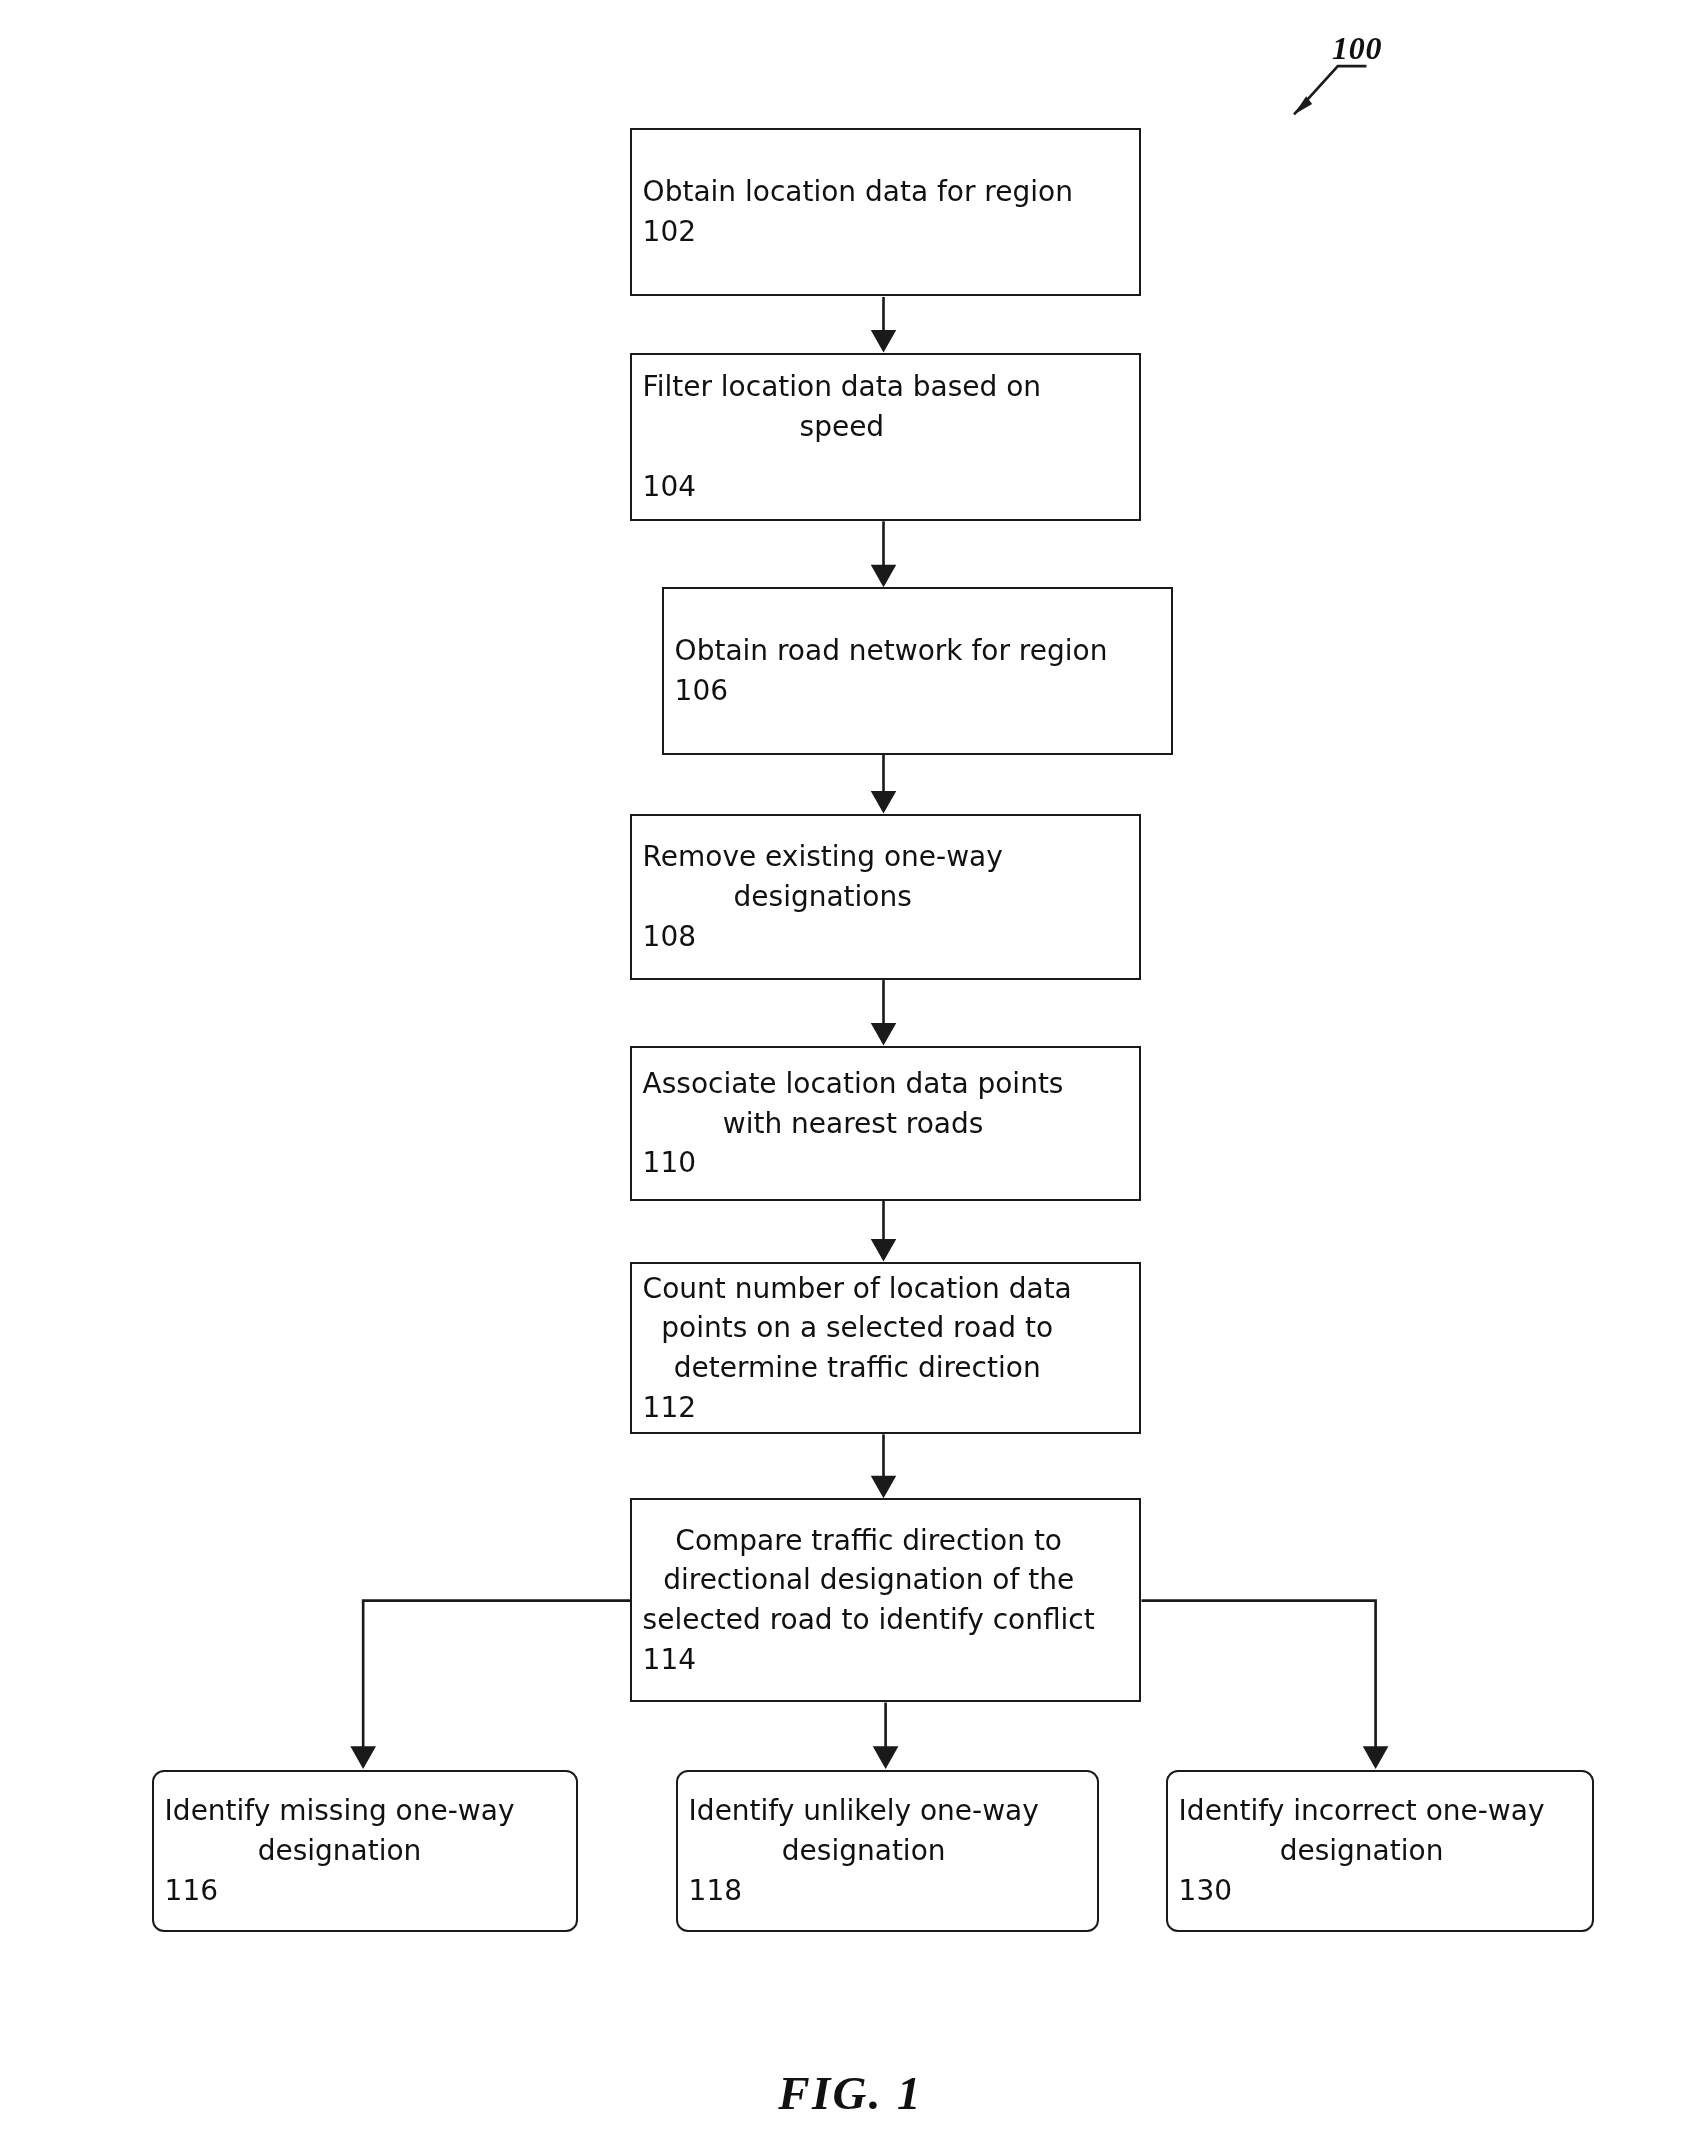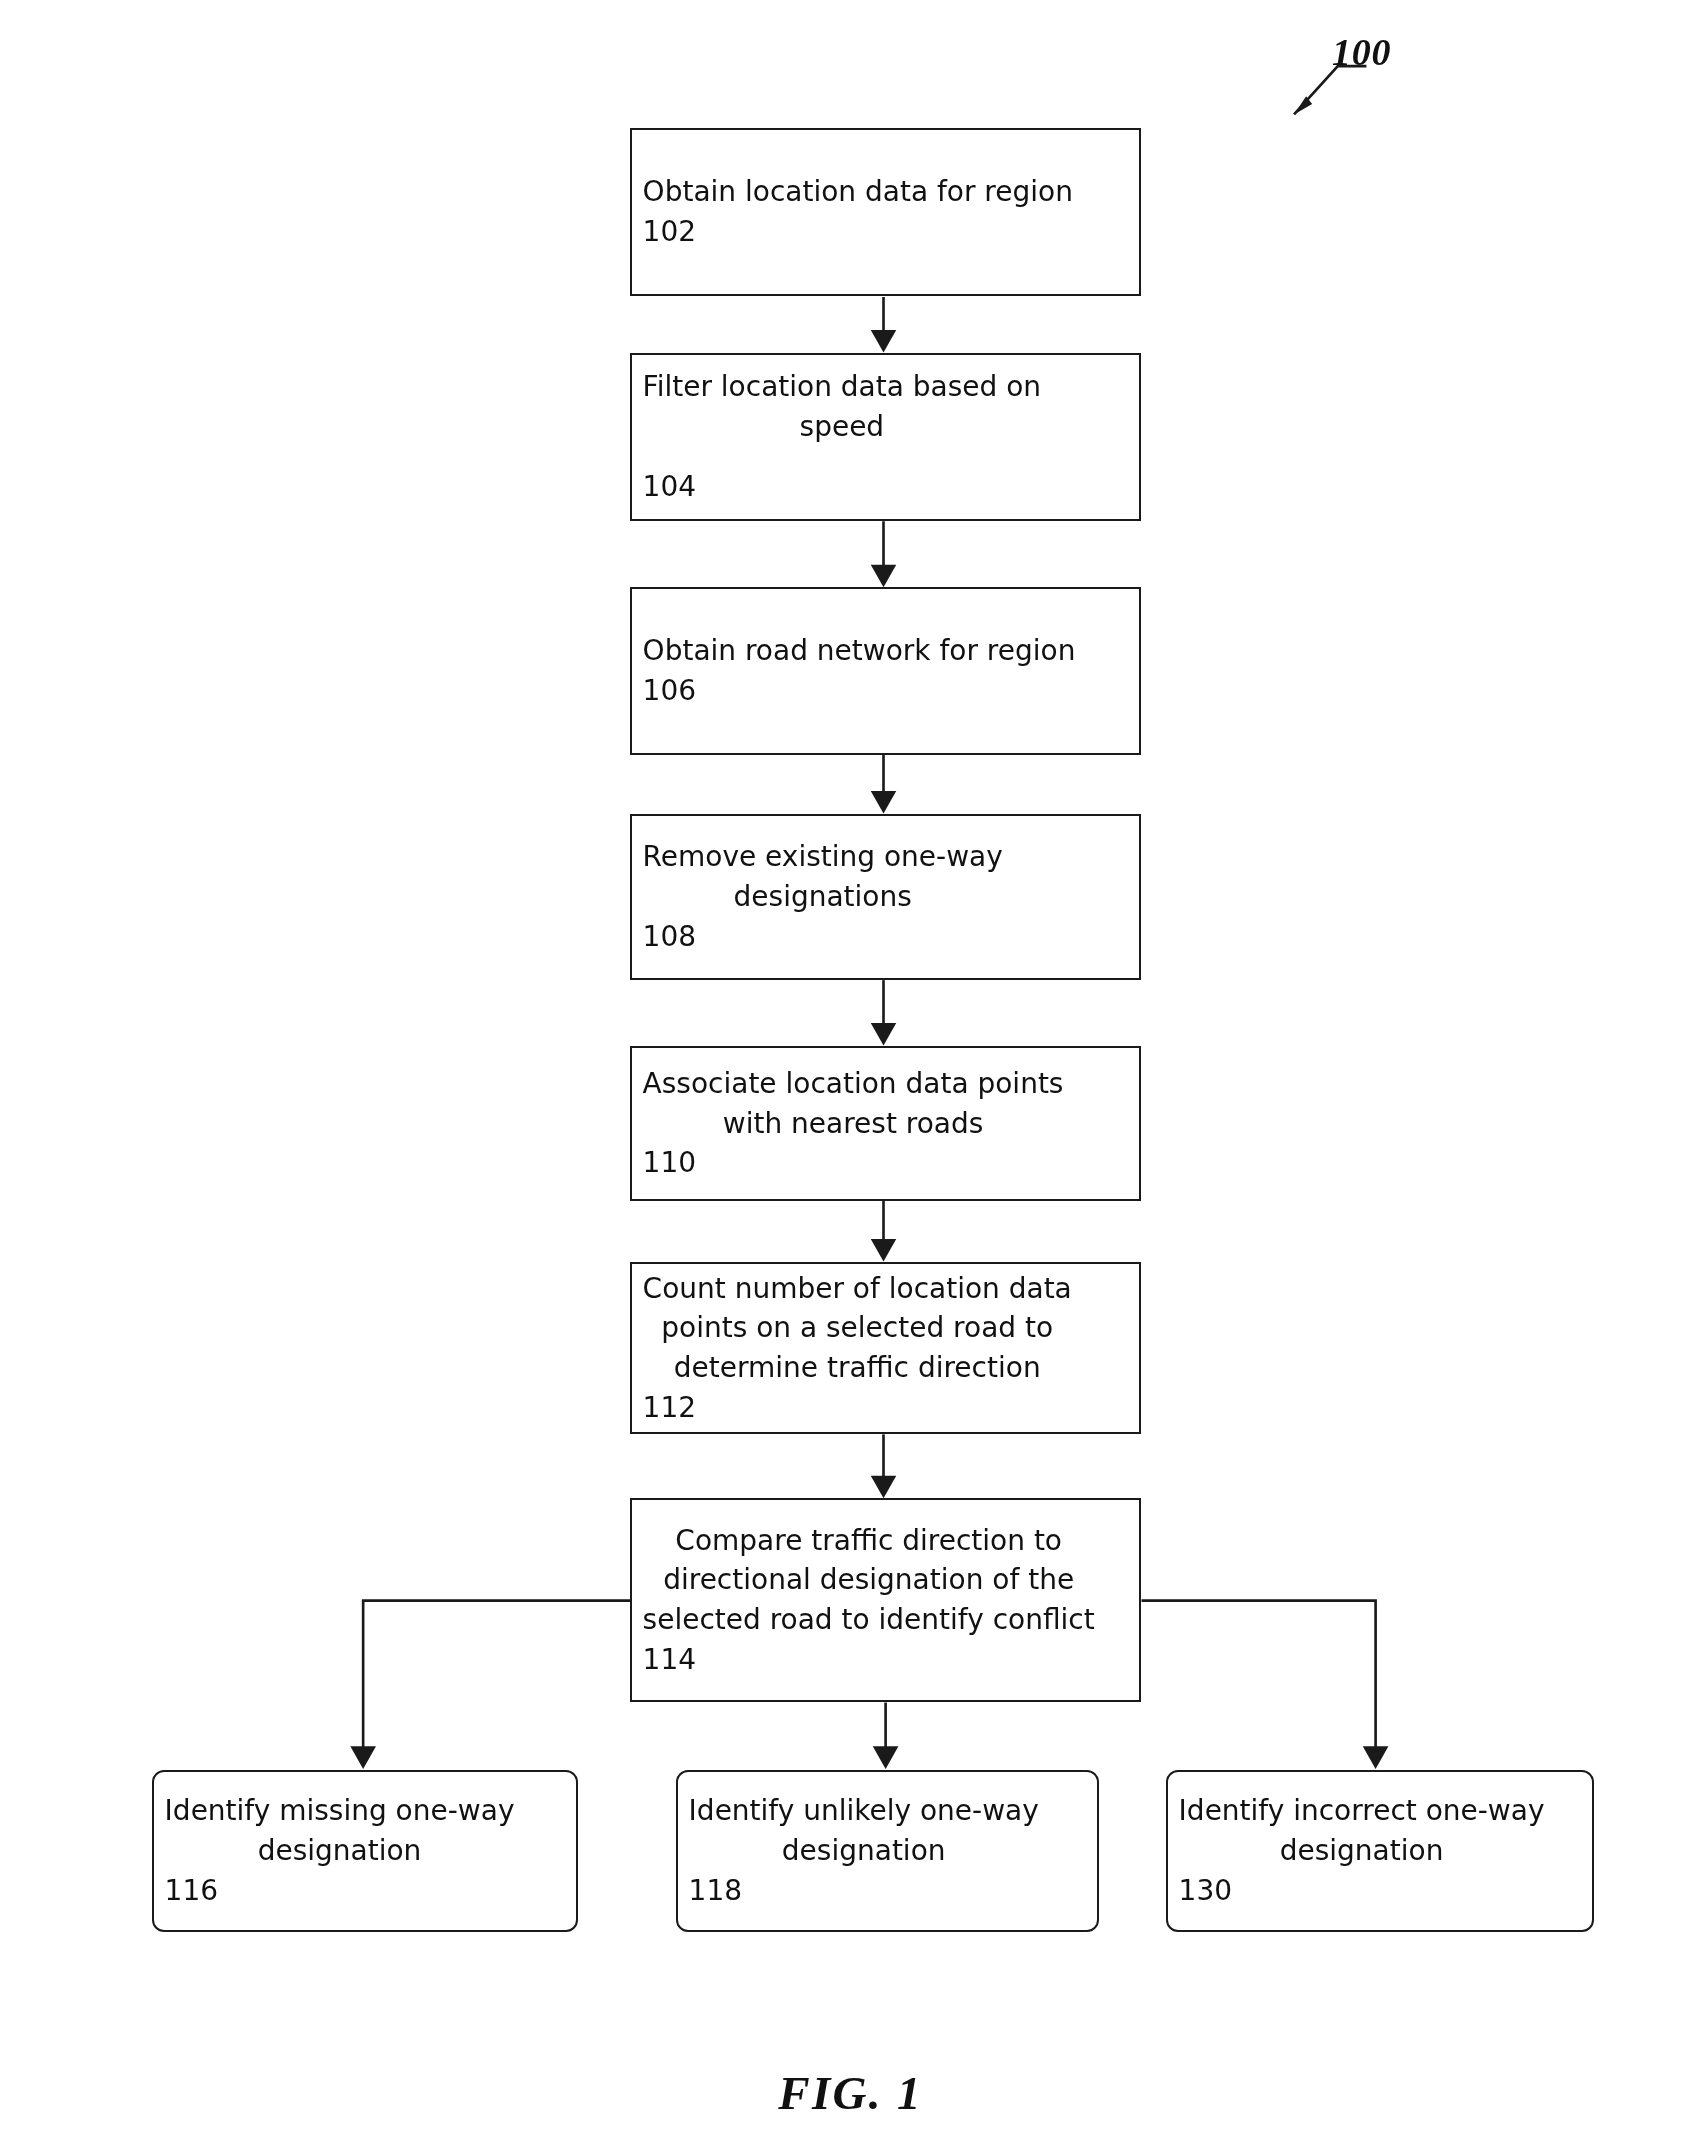--- a/index.html
+++ b/index.html
@@ -37,21 +37,21 @@
     white-space: pre-line;
   }
   .node .ref {
     display: block;
   }
   
   .col { left: 630px; width: 511px; }
 
   #node-102 { top: 128px;  height: 168px; }
   #node-104 { top: 353px;  height: 168px; gap: 20px; }
-  #node-106 { top: 587px;  height: 168px; }
+  #node-106 { top: 587px;  height: 168px; margin-left: 32px; }
   #node-108 { top: 814px; height: 166px; }
   #node-110 { top: 1046px; height: 155px; }
   #node-112 { top: 1262px; height: 172px; }
   #node-114 { top: 1498px; height: 204px; }
 
   
   .leaf { top: 1770px; height: 162px; border-radius: 12px; }
   #node-116 { left: 152px;  width: 426px; }
   #node-118 { left: 676px;  width: 423px; }
   #node-120 { left: 1166px; width: 428px; }
@@ -77,21 +77,21 @@
     width: 257px;
     height: 98px;
   }
   #callout-text {
     position: absolute;
     left: 79px;
     top: 0px;
     font-family: "Liberation Serif", "DejaVu Serif", serif;
     font-style: italic;
     font-weight: bold;
-    font-size: 38px;
+    font-size: 32px;
     color: #111111;
     letter-spacing: 0.8px;
   }
   
   #fig-caption {
     position: absolute;
     left: 0;
     top: 2042px;
     width: 1701px;
     text-align: center;

